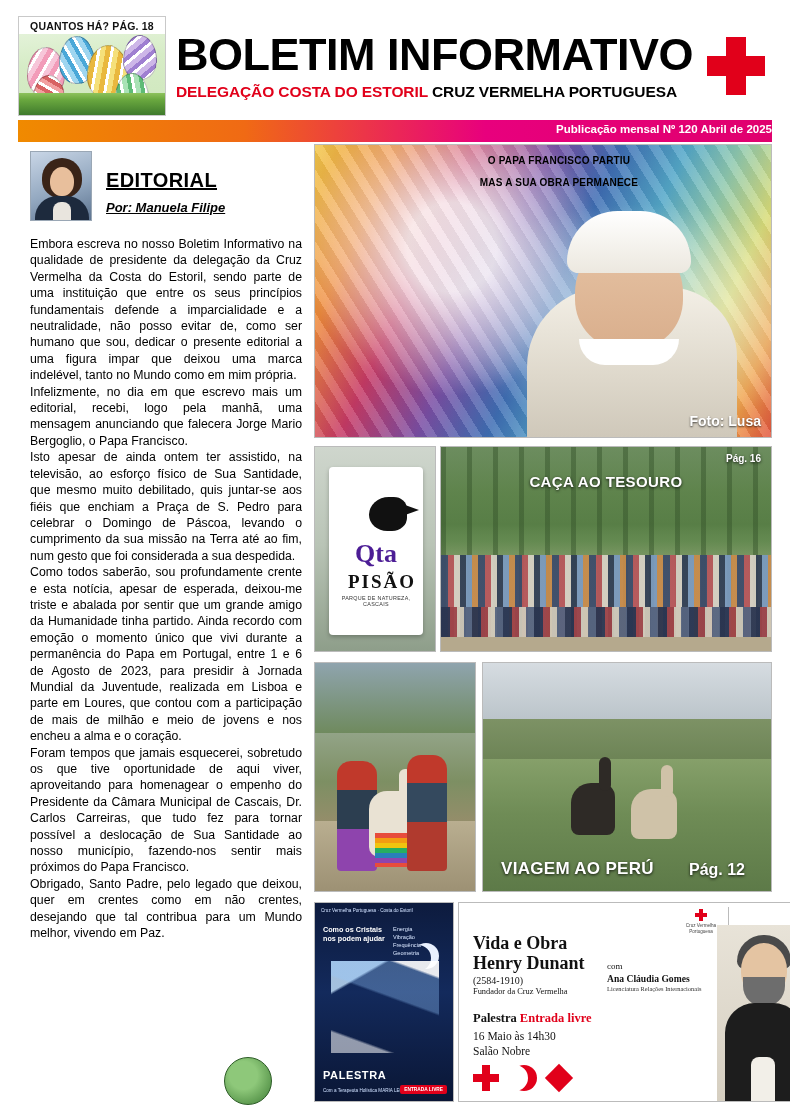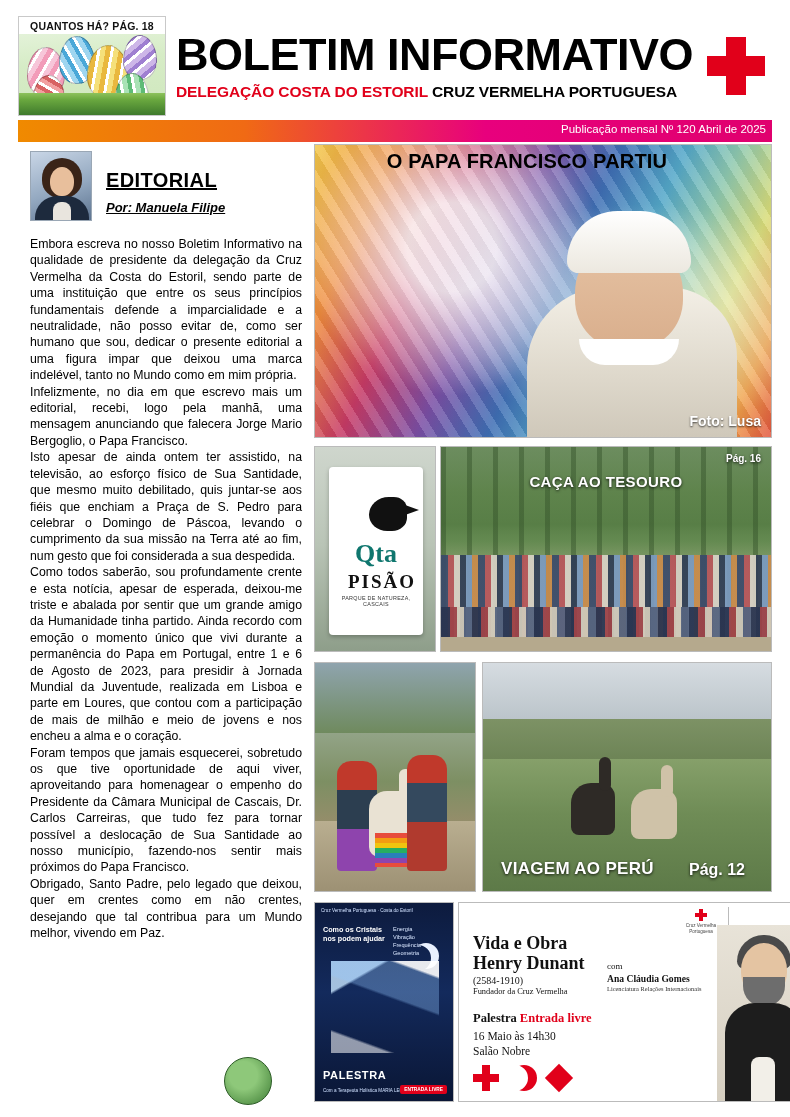--- a/index.html
+++ b/index.html
@@ -112,24 +112,24 @@
 
   
   .bar {
     position: absolute;
     left: 18px; top: 120px;
     width: 754px; height: 22px;
     background: linear-gradient(90deg,#f08a00 0%, #f06a14 30%, #e8007d 62%, #e0006e 100%);
   }
   .bar-text {
     position: absolute;
-    right: 6px; top: 3px;
+    right: 0; top: 3px;
     color: #fff;
     font-size: 11.5px;
-    font-weight: normal;
+    font-weight: bold;
   }
 
   
   .editorial-col {
     position: absolute;
     left: 30px; top: 150px;
     width: 272px;
   }
   .ed-head {
     display: flex;
@@ -224,26 +224,26 @@
     position:absolute; left:40px; top:10px; width:124px; height:62px;
     background: linear-gradient(180deg,#ffffff 0%, #ece8df 100%);
     border-radius: 62px 62px 14px 14px;
   }
   .pope-figure .collar {
     position:absolute; left:52px; top:138px; width:100px; height:26px;
     background:#ffffff; border-radius: 0 0 40px 40px;
   }
   .pope-cap {
     position: absolute;
-    left: 298px; top: 150px;
+    left: 330px; top: 150px;
     width: 458px;
     text-align: center;
     color: #000;
     font-weight: bold;
-    font-size: 20px;
+    font-size: 10px;
     line-height: 22px;
     letter-spacing: .2px;
     z-index: 5;
   }
   .photo-credit {
     position: absolute;
     right: 10px; bottom: 8px;
     color: #fff;
     font-size: 14px;
     font-weight: bold;
@@ -270,21 +270,21 @@
     background:#111; border-radius: 60% 40% 45% 55%;
   }
   .qta .bird:after {
     content:""; position:absolute; right:-12px; top:8px;
     border-left: 14px solid #111;
     border-top: 5px solid transparent;
     border-bottom: 5px solid transparent;
   }
   .qta .qtatext {
     position:absolute; left:0; right:0; top:74px;
-    text-align:center; color:#0f766e;
+    text-align:center; color:#4c1d95;
     font-family:"Liberation Serif", serif;
     font-size: 26px; font-weight: bold; line-height: 26px;
   }
   .qta .pisao {
     position:absolute; left:0; right:0; top:104px;
     text-align:center; color:#111;
     font-family:"Liberation Serif", serif;
     font-size: 19px; letter-spacing: 2px; font-weight: bold; padding-left: 12px;
   }
   .qta .sub {
@@ -633,20 +633,21 @@
     <div class="pope-figure">
       <div class="cassock"></div>
       <div class="head"></div>
       <div class="zucchetto"></div>
       <div class="collar"></div>
     </div>
     <div class="photo-credit">Foto: Lusa</div>
   </div>
   <div class="pope-cap">
     <div>O PAPA FRANCISCO PARTIU</div>
+    <div>MAS A SUA OBRA PERMANECE</div>
   </div>
 
   <div class="qta">
     <div class="plaque">
       <div class="bird"></div>
       <div class="qtatext">Qta</div>
       <div class="pisao">PISÃO</div>
       <div class="sub">PARQUE DE NATUREZA, CASCAIS</div>
     </div>
   </div>

